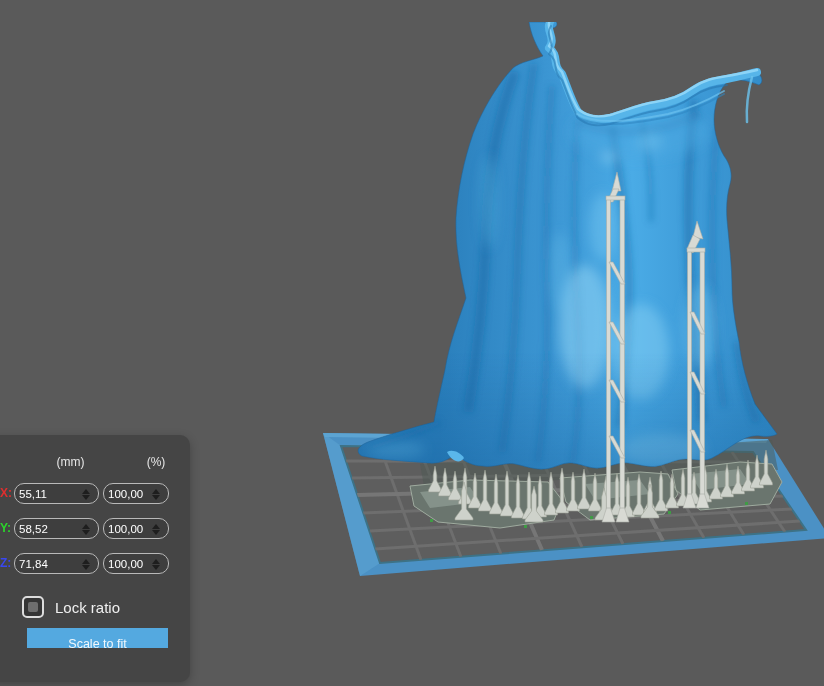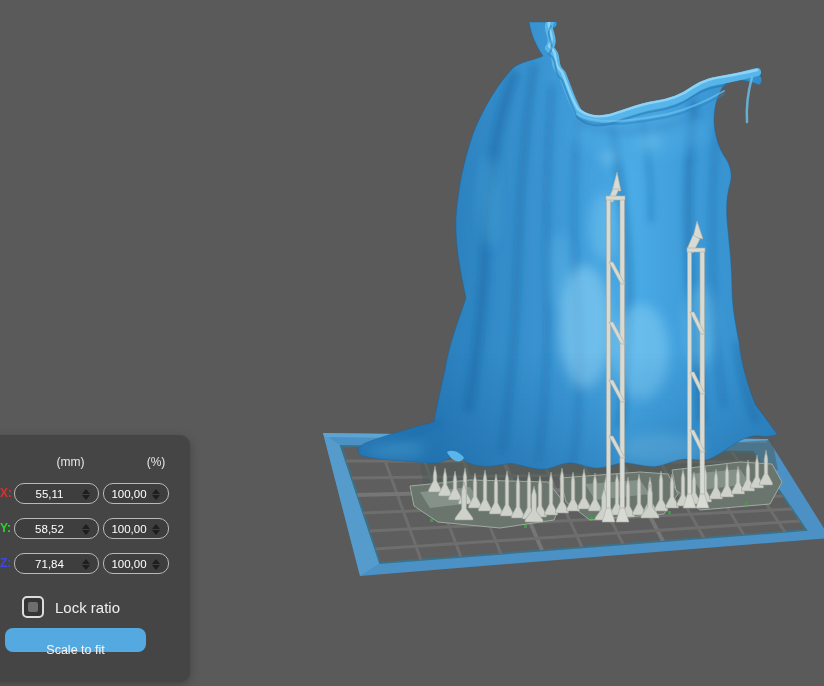--- a/index.html
+++ b/index.html
@@ -16,35 +16,35 @@
   .units .u-pct{position:absolute;left:117px;top:0;width:78px;text-align:center;}
   .axis-row{position:absolute;left:0;width:204px;height:21px;}
   .axis-row.r0{top:48px}.axis-row.r1{top:83px}.axis-row.r2{top:118px}
   .axis-label{position:absolute;left:14px;top:3px;font-size:12px;font-weight:bold;width:14px;}
   .r0 .axis-label{color:#e02e2e}.r1 .axis-label{color:#2bd42b}.r2 .axis-label{color:#3947ef}
   .pill{position:absolute;top:0;height:21px;background:#3e3e3e;border:1px solid #b9b9b9;
         border-radius:10px;}
   .pill.mm{left:28px;width:85px;}
   .pill.pct{left:117px;width:66px;}
   .pill input{position:absolute;left:4px;top:0;width:calc(100% - 22px);height:100%;
-        background:transparent;border:0;color:#fff;font-size:11.5px;text-align:center;
+        background:transparent;border:0;color:#fff;font-size:11.5px;
         font-family:"Liberation Sans",sans-serif;outline:none;padding:0;}
   .spin{position:absolute;right:6px;top:3px;width:10px;height:14px;cursor:pointer;}
   .spin i{display:block;width:0;height:0;border-left:4px solid transparent;
         border-right:4px solid transparent;margin:1.5px 0;}
   .spin .up{border-bottom:5px solid #1e1e1e;}
   .spin .dn{border-top:5px solid #1e1e1e;}
   .lock-row{position:absolute;left:0;top:161px;width:204px;height:24px;}
   .checkbox{position:absolute;left:36px;top:0;width:22px;height:22px;background:#353535;
         border:2px solid #dcdcdc;border-radius:5px;cursor:pointer;}
   .checkbox .inner{position:absolute;left:4px;top:4px;width:10px;height:10px;background:#6e6e6e;border-radius:2px;}
   .lock-label{position:absolute;left:69px;top:3px;color:#f0f0f0;font-size:15px;}
-  .btn{position:absolute;left:19px;width:141px;background:#54a9e0;border:0;border-radius:8px;
+  .btn{position:absolute;left:41px;width:141px;background:#54a9e0;border:0;border-radius:0;
        color:#f2f8fc;font-size:12.5px;font-family:"Liberation Sans",sans-serif;cursor:pointer;
-       text-align:center;padding:12px;line-height:20px;}
+       text-align:center;padding:6px;line-height:20px;}
   .btn.fit{top:193px;height:20px;}
   .btn.reset{top:218px;height:19px;}
 </style>
 </head>
 <body>
 
 <div id="stage">
 
   <svg id="viewport" viewBox="0 0 824 686">
     <defs>

